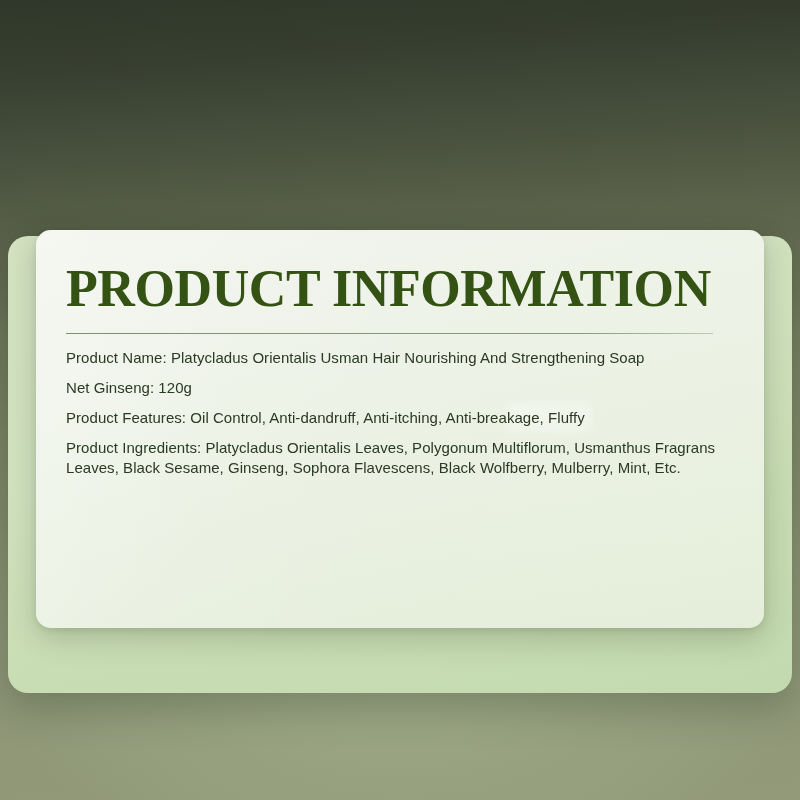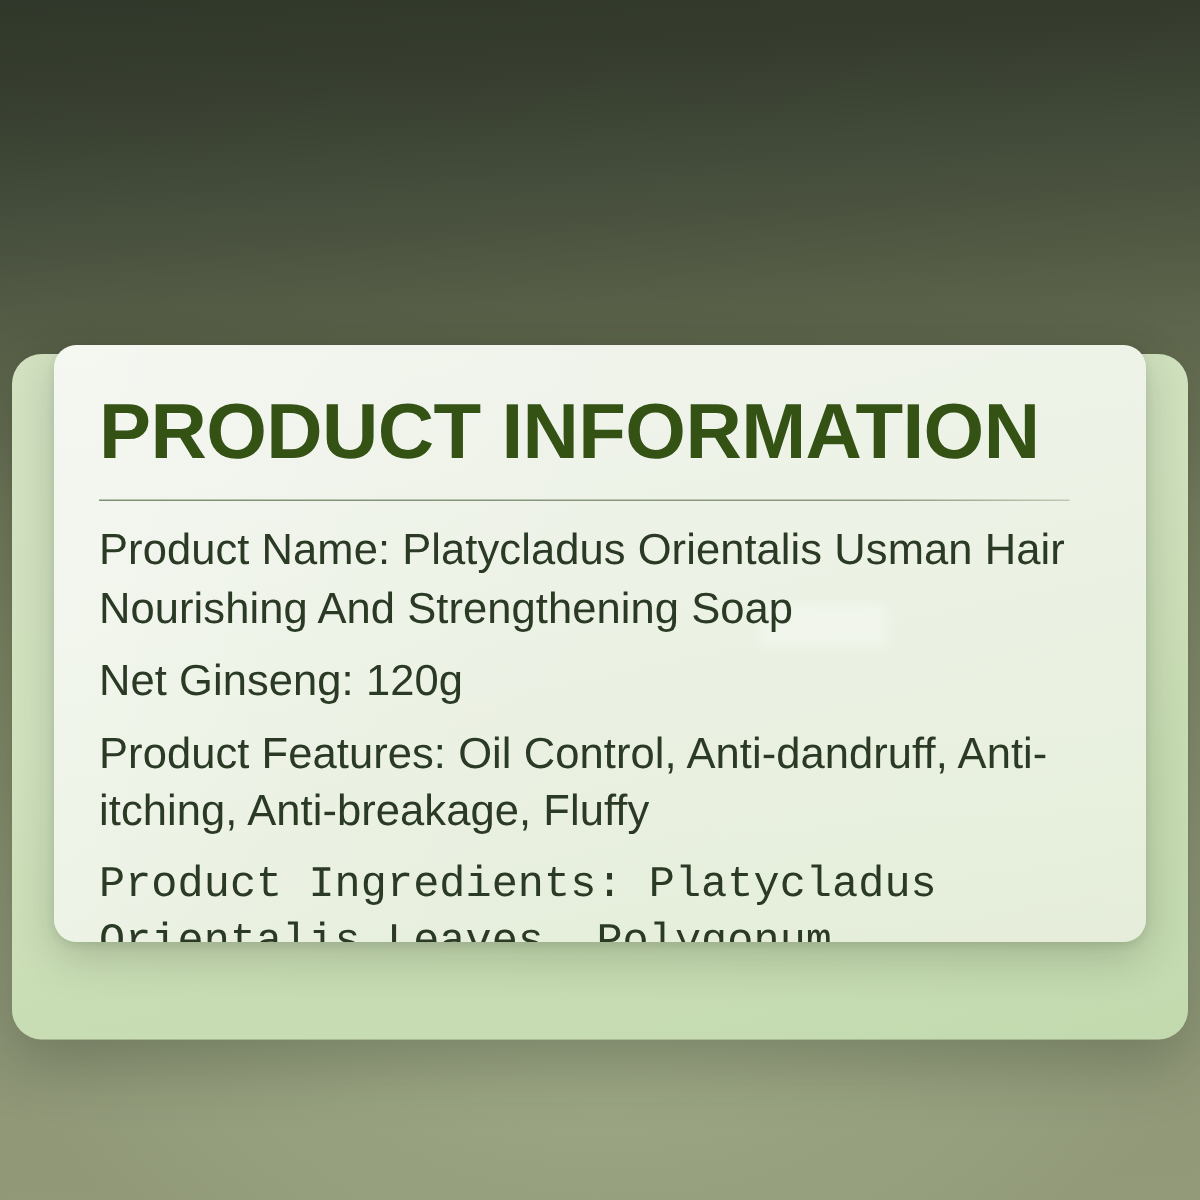--- a/index.html
+++ b/index.html
@@ -116,44 +116,45 @@
   
   .card-title {
     font-size: 52px;
     line-height: 1.02;
     font-weight: 700;
     letter-spacing: -0.4px;
     color: #335214;
     margin: 0;
     white-space: nowrap;
     text-shadow: 0 1px 0 rgba(255,255,255,0.35);
+    font-family: Liberation Serif, serif;
   }
 
   
   .divider {
     margin: 18px 21px 14px 0;
     height: 1px;
     background: linear-gradient(90deg,
        rgba(108,124,92,0.85) 0%,
        rgba(108,124,92,0.75) 80%,
        rgba(108,124,92,0.35) 100%);
   }
 
   
   .body-block {
     padding-right: 16px;
   }
   .info-line {
-    font-size: 29px;
+    font-size: 15px;
     line-height: 1.33;
     color: #2b3a24;
     margin: 0 0 10px 0;
     letter-spacing: 0.05px;
   }
-  .info-line:last-child { margin-bottom: 16px; font-family: Liberation Mono, monospace; }
+  .info-line:last-child { margin-bottom: 16px; }
 
   
   .smudge {
     position: absolute;
     left: 470px;
     top: 172px;
     width: 86px;
     height: 30px;
     background: rgba(255,255,255,0.30);
     filter: blur(4px);

